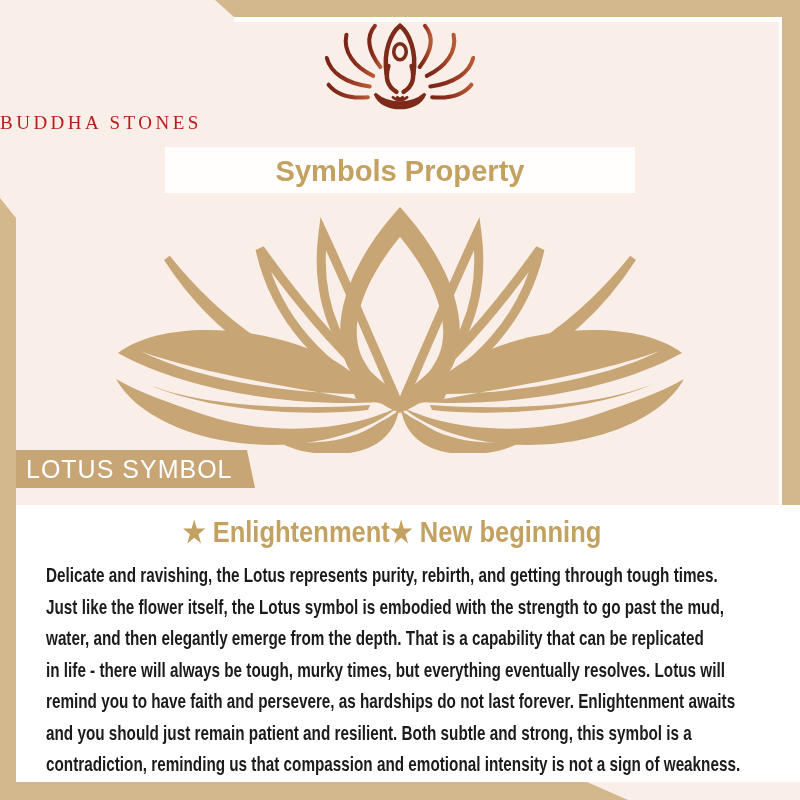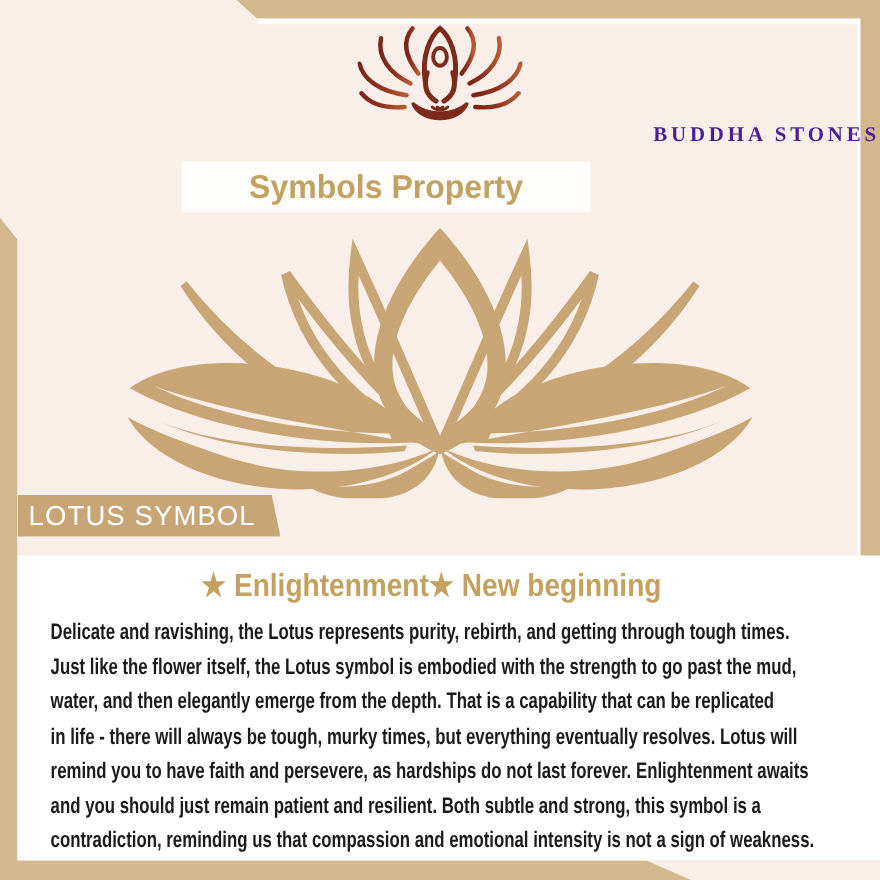--- a/index.html
+++ b/index.html
@@ -18,25 +18,25 @@
   #band-right-whiteline{position:absolute;left:779px;top:22px;width:3px;height:556px;background:#fffdfb;}
   #band-left{left:0;top:198px;width:16px;height:602px;
     clip-path:polygon(0 0,16px 20px,16px 602px,0 602px);}
   #band-bottom{left:0;top:782px;width:628px;height:18px;
     clip-path:polygon(0 0,587px 0,628px 18px,0 18px);}
 
   
   #brand-logo{position:absolute;left:325px;top:20px;width:150px;height:92px;}
   #brand-name{
     position:absolute;left:0;right:0;top:112px;height:26px;
-    text-align:right;font-family:"Liberation Serif",serif;
-    font-size:19px;letter-spacing:3.5px;color:#4c1d95;font-weight:700;
+    text-align:left;font-family:"Liberation Serif",serif;
+    font-size:19px;letter-spacing:3.5px;color:#b91c1c;font-weight:400;
   }
   #title-bar{
-    position:absolute;left:165px;top:147px;width:372px;height:46px;
+    position:absolute;left:165px;top:147px;width:470px;height:46px;
     background:#fffefd;
   }
   #page-title{
     width:100%;text-align:center;line-height:47px;
     font-size:30px;font-weight:700;color:#c2a161;
     transform:scaleX(0.97);transform-origin:center;
   }
 
   
   #lotus-art{position:absolute;left:110px;top:203px;width:580px;height:250px;}

